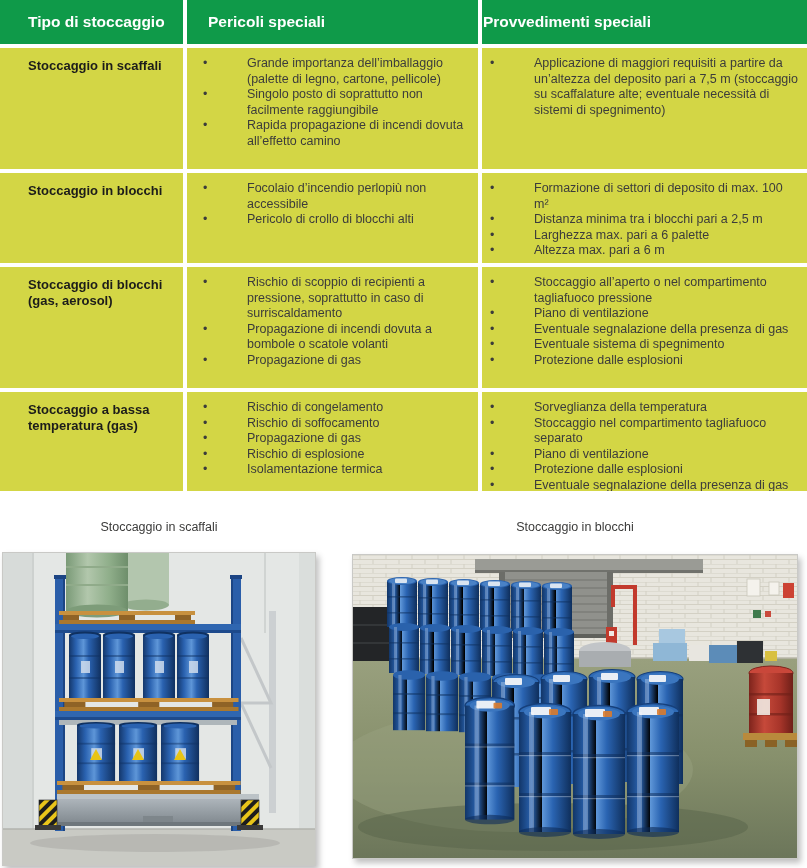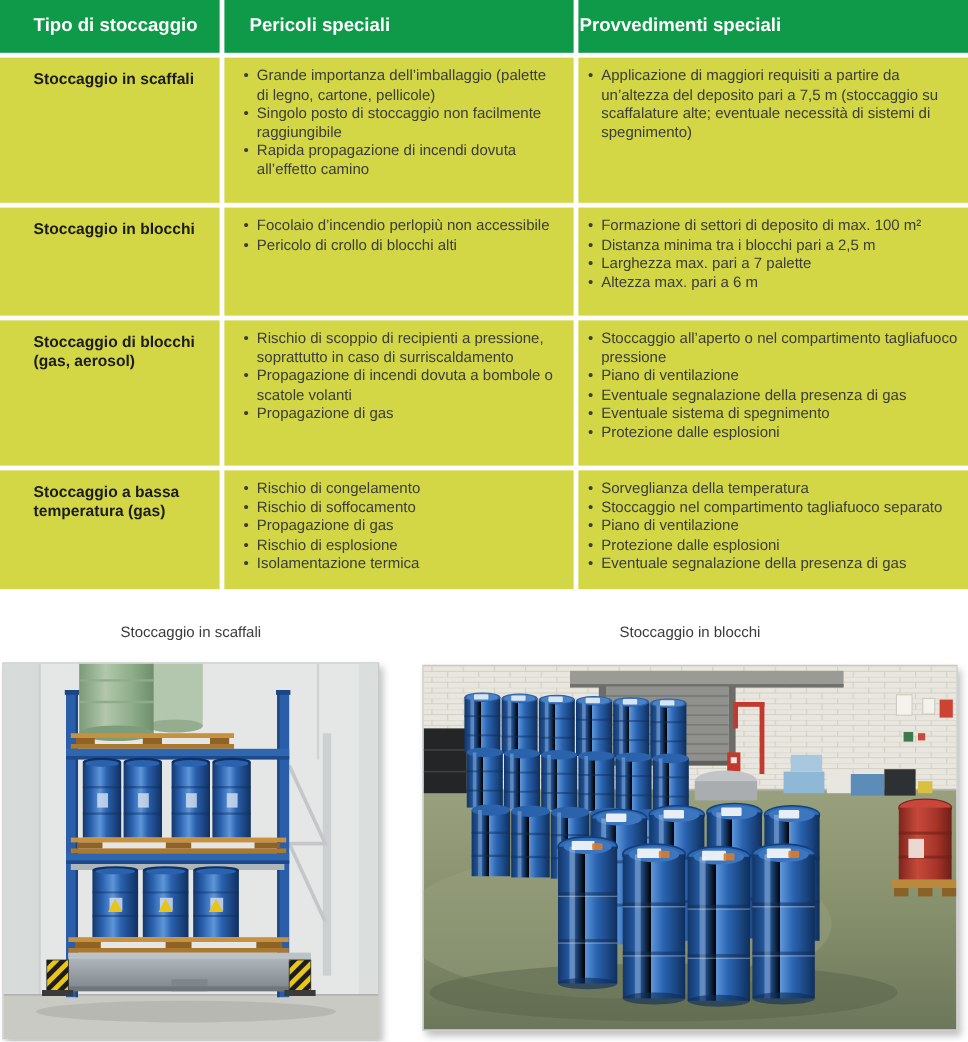--- a/index.html
+++ b/index.html
@@ -22,21 +22,21 @@
   }
   .hcell.c1{padding-left:28px;}
   .hcell.c2{padding-left:21px;}
   .hcell.c3{padding-left:1px;}
   .tipo-cell{padding:10px 8px 0 28px;font-weight:bold;font-size:13px;line-height:16px;color:#1c1c1a;}
   .bullets{padding-top:8px;font-size:12.5px;line-height:15.5px;color:#3c3c3b;}
   .bullets.c2{padding-left:16px;padding-right:12px;}
   .bullets.c3{padding-left:8px;padding-right:8px;}
   .bullet-item{display:flex;}
   .bullet{flex:0 0 11px;width:11px;}
-  .bullet-text{flex:1;}
+  .bullet-text{flex:1;margin-left:33px;}
 
   
   .caption{position:absolute;top:520px;font-size:12.5px;color:#3b3b3a;text-align:center;}
   .caption.left{left:2px;width:314px;}
   .caption.right{left:352px;width:446px;}
 
   
   .photo{position:absolute;border:1px solid #c9c9c6;background:#e8e8e8;
          box-shadow:3px 4px 6px rgba(0,0,0,0.25);}
   .photo.left{left:2px;top:552px;width:312px;height:312px;}
@@ -55,21 +55,21 @@
     <div class="cell hcell c3">Provvedimenti speciali</div>
 
     <div class="cell tipo-cell">Stoccaggio in scaffali</div>
     <div class="cell bullets c2">
         <div class="bullet-item">
           <span class="bullet">•</span>
           <span class="bullet-text">Grande importanza dell’imballaggio (palette di legno, cartone, pellicole)</span>
         </div>
         <div class="bullet-item">
           <span class="bullet">•</span>
-          <span class="bullet-text">Singolo posto di stoccaggio non facilmente raggiungibile</span>
+          <span class="bullet-text">Singolo posto di soprattutto non facilmente raggiungibile</span>
         </div>
         <div class="bullet-item">
           <span class="bullet">•</span>
           <span class="bullet-text">Rapida propagazione di incendi dovuta all’effetto camino</span>
         </div>
       </div>
     <div class="cell bullets c3">
         <div class="bullet-item">
           <span class="bullet">•</span>
           <span class="bullet-text">Applicazione di maggiori requisiti a partire da un’altezza del deposito pari a 7,5 m (stoccaggio su scaffalature alte; eventuale necessità di sistemi di spegnimento)</span>
@@ -91,21 +91,21 @@
         <div class="bullet-item">
           <span class="bullet">•</span>
           <span class="bullet-text">Formazione di settori di deposito di max. 100 m²</span>
         </div>
         <div class="bullet-item">
           <span class="bullet">•</span>
           <span class="bullet-text">Distanza minima tra i blocchi pari a 2,5 m</span>
         </div>
         <div class="bullet-item">
           <span class="bullet">•</span>
-          <span class="bullet-text">Larghezza max. pari a 7 palette</span>
+          <span class="bullet-text">Larghezza max. pari a 6 palette</span>
         </div>
         <div class="bullet-item">
           <span class="bullet">•</span>
           <span class="bullet-text">Altezza max. pari a 6 m</span>
         </div>
       </div>
 
     <div class="cell tipo-cell">Stoccaggio di blocchi (gas, aerosol)</div>
     <div class="cell bullets c2">
         <div class="bullet-item">

